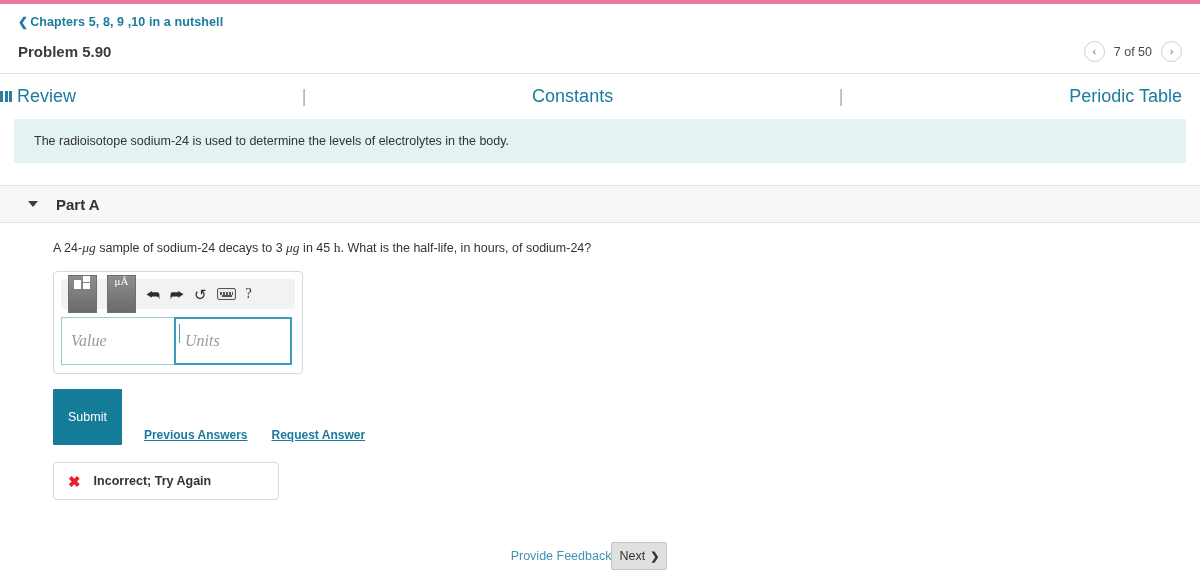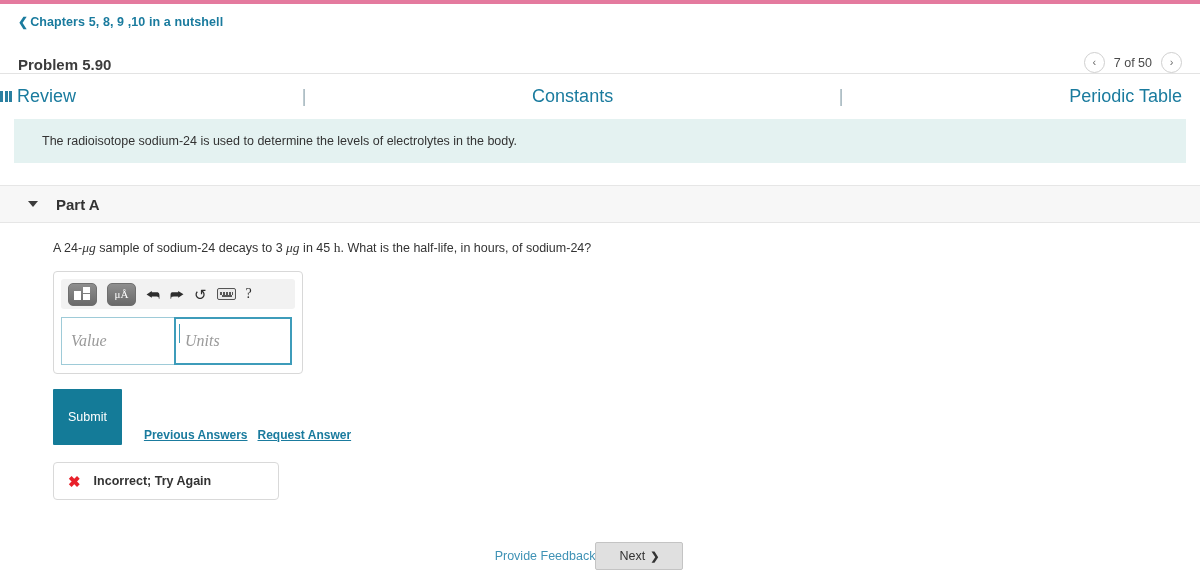--- a/index.html
+++ b/index.html
@@ -36,21 +36,21 @@
   .breadcrumb .chev-left {
     font-size: 12px;
     margin-right: 2px;
     line-height: 1;
     font-weight: bold;
   }
 
   
   .title-row {
     display: flex;
-    align-items: flex-end;
+    align-items: center;
     justify-content: space-between;
     padding: 0 18px 0 18px;
     height: 44px;
     border-bottom: 1px solid #e3e3e3;
   }
   .page-title {
     font-size: 15px;
     font-weight: bold;
     color: #3c3c3c;
   }
@@ -107,21 +107,21 @@
   }
   .book-icon i:nth-child(1) { left: 0; }
   .book-icon i:nth-child(2) { left: 4.5px; }
   .book-icon i:nth-child(3) { left: 9px; width: 3px; }
   .review-wrap { display: inline-flex; align-items: center; }
 
   
   .info-banner {
     margin: 2px 14px 0 14px;
     background: #e4f2f1;
-    padding: 14px 28px;
+    padding: 14px 20px;
     font-size: 12.5px;
     color: #333;
     line-height: 1.3;
   }
 
   
   .part-header {
     margin-top: 22px;
     background: #f7f7f7;
     border-top: 1px solid #e6e6e6;
@@ -180,26 +180,26 @@
   .tool-strip {
     background: #f2f2f2;
     border-radius: 3px;
     height: 30px;
     display: flex;
     align-items: center;
     padding: 0 7px;
     gap: 10px;
   }
   .tbtn {
-    width: 29px; height: 23px;
-    border-radius: 5px;
+    width: 29px; height: 38px;
+    border-radius: 0;
     border: 1px solid #6f6f6f;
     background: linear-gradient(#8e8e8e, #6a6a6a);
     display: flex;
-    align-items: center;
+    align-items: flex-start;
     justify-content: center;
     cursor: pointer;
     position: relative;
   }
   .tmpl-icon { position: relative; width: 17px; height: 14px; }
   .tmpl-icon span { position: absolute; background: #ffffff; display: block; }
   .tmpl-icon span.a { left: 0; top: 3.5px; width: 7px; height: 9px; }
   .tmpl-icon span.b { left: 9px; top: 0; width: 7px; height: 5.5px; }
   .tmpl-icon span.c { left: 9px; top: 7px; width: 7px; height: 5.5px; }
   .tbtn-text {
@@ -295,21 +295,21 @@
     cursor: pointer;
     border-radius: 1px;
   }
   .answer-link {
     color: #1a7b9e;
     font-size: 12px;
     font-weight: bold;
     text-decoration: underline;
     cursor: pointer;
   }
-  .link-group { display: flex; gap: 10px; margin-top: 36px; }
+  .link-group { display: flex; gap: 24px; margin-top: 36px; }
 
   
   .feedback-box {
     margin-top: 17px;
     width: 226px;
     border: 1px solid #d9d9d9;
     border-radius: 4px;
     background: #ffffff;
     height: 38px;
     display: flex;
@@ -343,21 +343,21 @@
     text-decoration: none;
     cursor: pointer;
   }
   .next-btn {
     background: #e0e0e0;
     border: 1px solid #c4c4c4;
     border-radius: 2px;
     font-family: "Liberation Sans", sans-serif;
     font-size: 12.5px;
     color: #333;
-    padding: 6px 23px;
+    padding: 6px 7px;
     cursor: pointer;
     display: inline-flex;
     align-items: center;
     gap: 5px;
   }
   .next-btn .chev { font-size: 11px; font-weight: bold; }
 </style>
 </head>
 <body>
 

